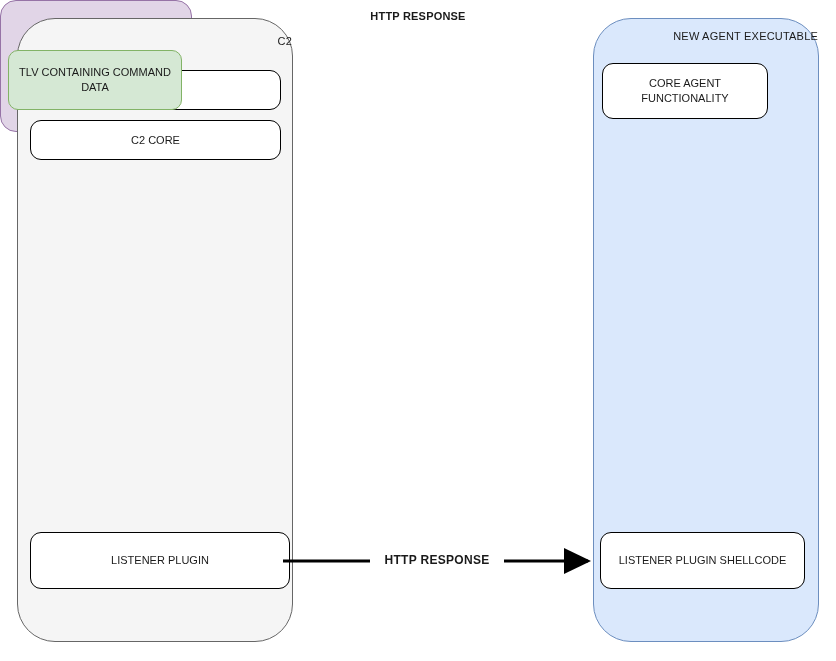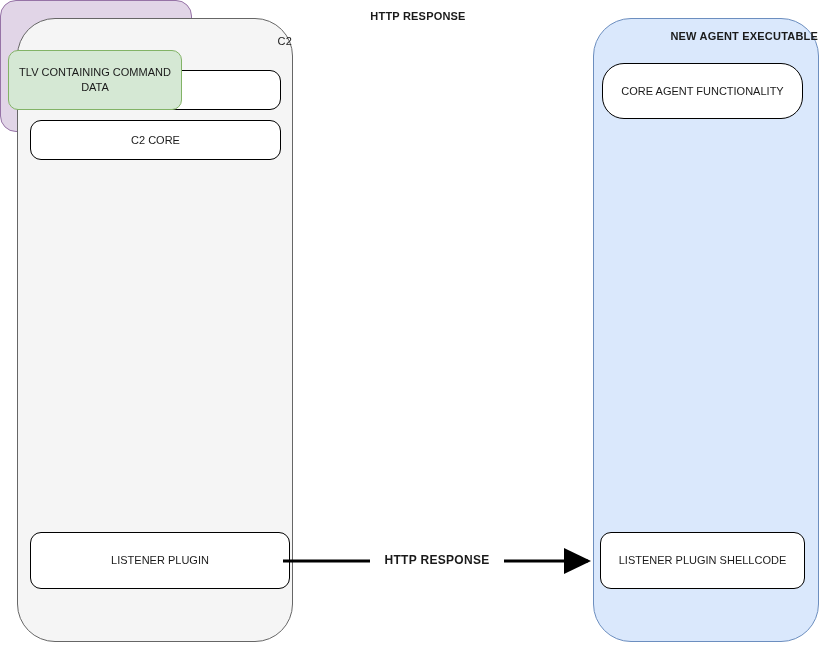--- a/index.html
+++ b/index.html
@@ -54,21 +54,21 @@
     font-size: 11px;
     line-height: 14px;
     letter-spacing: 0.2px;
   }
   .panel-c2 .panel-title {
     top: 15px;
     font-weight: 400;
   }
   .panel-agent .panel-title {
     top: 10px;
-    font-weight: 700;
+    font-weight: 400;
   }
 
   
   .box {
     position: absolute;
     box-sizing: border-box;
     display: flex;
     align-items: center;
     justify-content: center;
     text-align: center;
@@ -79,21 +79,21 @@
   }
   .box-white {
     background: #ffffff;
     border: 1.4px solid #000000;
   }
 
   .box-api      { left: 30px;  top: 70px;  width: 251px; height: 40px; }
   .box-c2core   { left: 30px;  top: 120px; width: 251px; height: 40px; }
   .box-listener { left: 30px;  top: 532px; width: 260px; height: 57px; }
 
-  .box-coreagent { left: 602px; top: 63px;  width: 201px; height: 56px; border-radius: 22px; }
+  .box-coreagent { left: 602px; top: 63px;  width: 166px; height: 56px; }
   .box-shellcode { left: 600px; top: 532px; width: 205px; height: 57px; }
 
   .box-http {
     left: 608px;
     top: 310px;
     width: 190px;
     height: 130px;
     background: #e1d5e7;
     border: 1.4px solid #9673a6;
     border-radius: 16px;

